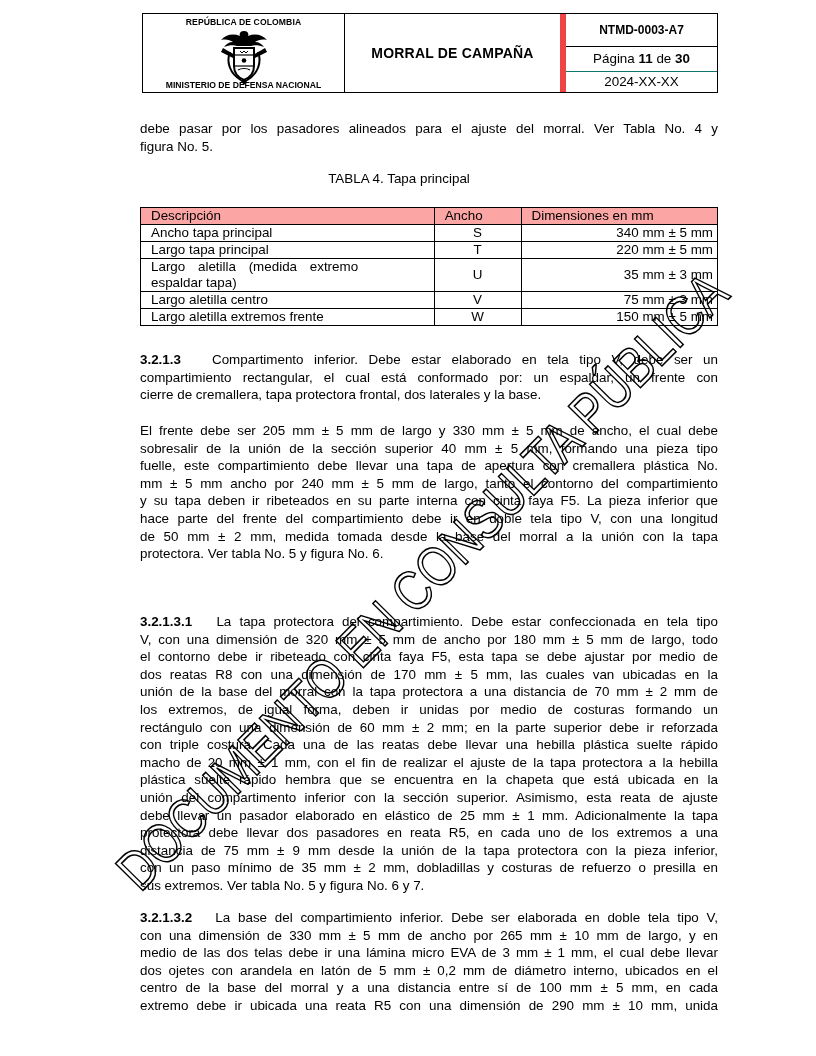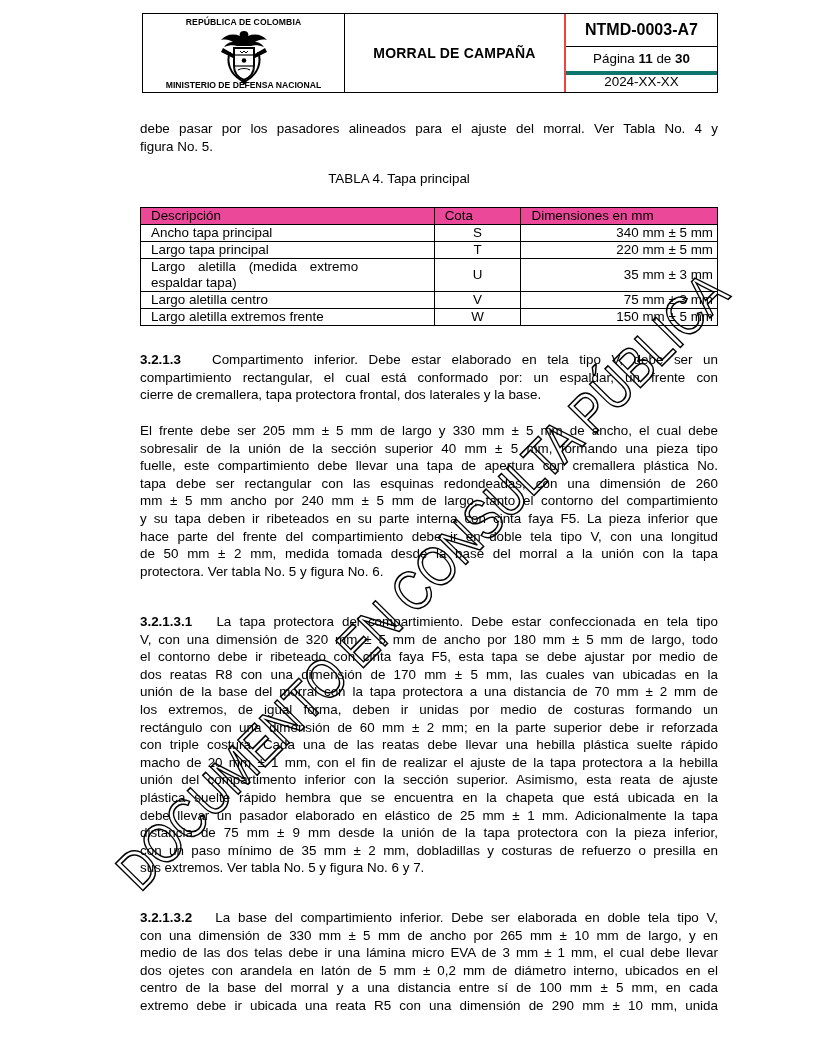--- a/index.html
+++ b/index.html
@@ -4,51 +4,51 @@
 <style>
   html, body { margin:0; padding:0; background:#ffffff; }
   body { width:816px; height:1056px; position:relative; overflow:hidden;
          font-family:"Liberation Sans", sans-serif; color:#000; }
 
   
   .hdr { position:absolute; left:142px; top:13px; width:576px; height:80px;
          border:1px solid #000; border-bottom:1.5px solid #000; box-sizing:border-box; }
   .hdr-col { position:absolute; top:0; bottom:0; box-sizing:border-box; }
   .hdr-c1 { left:0; width:202px; border-right:1px solid #000; }
-  .hdr-c2 { left:202px; width:221px; border-right:2px solid #ef4444;
+  .hdr-c2 { left:202px; width:221px; border-right:6px solid #ef4444;
             display:flex; align-items:center; justify-content:center; }
   .hdr-c3 { left:423px; right:0; }
   .country { position:absolute; top:3px; left:0; right:0; text-align:center;
              font-size:8.6px; font-weight:bold; letter-spacing:0.1px; }
   .ministry { position:absolute; bottom:2px; left:0; right:0; text-align:center;
               font-size:8.6px; font-weight:bold; }
   .crest { position:absolute; left:72px; top:14px; width:58px; height:58px; }
   .doc-title { font-size:14px; font-weight:bold; letter-spacing:0.2px; }
   .c3-row { position:absolute; left:0; right:0; display:flex; align-items:center; justify-content:center; }
-  .c3-r1 { top:0; height:32px; border-bottom:1px solid #000; font-weight:bold; font-size:16px; }
-  .c3-r2 { top:32px; height:25px; border-bottom:4px solid #0f766e; font-size:13.4px; }
+  .c3-r1 { top:0; height:32px; border-bottom:1px solid #000; font-weight:bold; font-size:12px; }
+  .c3-r2 { top:32px; height:25px; border-bottom:1px solid #0f766e; font-size:13.4px; }
   .c3-r3 { top:57px; bottom:0; font-size:13.4px; }
 
   
   .p { position:absolute; left:140px; width:578px; font-size:13.4px; line-height:17.6px;
        text-align:justify; }
   .p .ln { display:block; text-align:justify; text-align-last:justify; white-space:nowrap; }
   .p .ln.last { text-align-last:left; }
   .jl { display:flex; justify-content:space-between; white-space:nowrap; }
   .num { font-weight:bold; }
 
   .tbl-caption { position:absolute; left:140px; width:518px; top:171px; text-align:center;
                  font-size:13.4px; }
 
   
   table.t4 { position:absolute; left:140px; top:207px; width:578px; border-collapse:collapse;
              font-size:13.4px; }
   table.t4 td, table.t4 th { border:1px solid #000; padding:0 10px; font-weight:normal;
              line-height:16px; vertical-align:middle; }
-  table.t4 th { background:#ec4899; text-align:left; height:16px; }
+  table.t4 th { background:#fca5a5; text-align:left; height:16px; }
   table.t4 td.c { text-align:center; }
   table.t4 td.r { text-align:right; padding-right:4px; }
   col.c1 { width:294px; } col.c2 { width:87px; } col.c3 { width:197px; }
 
   
   .wm { position:absolute; left:423px; top:582px; width:0; height:0; pointer-events:none; }
   .wm svg { position:absolute; left:-430px; top:-32px; overflow:visible;
             transform:rotate(-45.3deg); transform-origin:430px 32px; }
 </style>
 </head>
@@ -98,21 +98,21 @@
 
 <table class="t4">
   <colgroup>
       <col class="c1">
       <col class="c2">
       <col class="c3">
     </colgroup>
   <tbody>
       <tr>
     <th>Descripción</th>
-    <th>Cota</th>
+    <th>Ancho</th>
     <th>Dimensiones en mm</th>
   </tr>
   <tr>
     <td>Ancho tapa principal</td>
     <td class="c">S</td>
     <td class="r">340 mm ± 5 mm</td>
   </tr>
   <tr>
     <td>Largo tapa principal</td>
     <td class="c">T</td>
@@ -144,41 +144,41 @@
 <div class="p" style="top:351px;">
   <span class="ln"><span class="num" style="display:inline-block;width:72px;text-align:left">3.2.1.3</span><span>Compartimento inferior. Debe estar elaborado en tela tipo V, debe ser un</span></span>
   <span class="ln">compartimiento rectangular, el cual está conformado por: un espaldar, un frente con</span>
   <span class="ln last">cierre de cremallera, tapa protectora frontal, dos laterales y la base.</span>
 </div>
 
 <div class="p" style="top:422px;">
   <span class="ln">El frente debe ser 205 mm ± 5 mm de largo y 330 mm ± 5 mm de ancho, el cual debe</span>
   <span class="ln">sobresalir de la unión de la sección superior 40 mm ± 5 mm, formando una pieza tipo</span>
   <span class="ln">fuelle, este compartimiento debe llevar una tapa de apertura con cremallera plástica No.</span>
-  <span class="ln">tapa debe ser rectangular con las esquinas redondeadas, con una dimensión de 260</span>
   <span class="ln">mm ± 5 mm ancho por 240 mm ± 5 mm de largo, tanto el contorno del compartimiento</span>
   <span class="ln">y su tapa deben ir ribeteados en su parte interna con cinta faya F5. La pieza inferior que</span>
   <span class="ln">hace parte del frente del compartimiento debe ir en doble tela tipo V, con una longitud</span>
   <span class="ln">de 50 mm ± 2 mm, medida tomada desde la base del morral a la unión con la tapa</span>
   <span class="ln last">protectora. Ver tabla No. 5 y figura No. 6.</span>
 </div>
 
 <div class="p" style="top:613px;">
   <span class="ln"><span class="num">3.2.1.3.1</span>&nbsp;&nbsp;&nbsp;<span>La tapa protectora del compartimiento. Debe estar confeccionada en tela tipo</span></span>
   <span class="ln">V, con una dimensión de 320 mm ± 5 mm de ancho por 180 mm ± 5 mm de largo, todo</span>
   <span class="ln">el contorno debe ir ribeteado con cinta faya F5, esta tapa se debe ajustar por medio de</span>
   <span class="ln">dos reatas R8 con una dimensión de 170 mm ± 5 mm, las cuales van ubicadas en la</span>
   <span class="ln">unión de la base del morral con la tapa protectora a una distancia de 70 mm ± 2 mm de</span>
   <span class="ln">los extremos, de igual forma, deben ir unidas por medio de costuras formando un</span>
   <span class="ln">rectángulo con una dimensión de 60 mm ± 2 mm; en la parte superior debe ir reforzada</span>
   <span class="ln">con triple costura. Cada una de las reatas debe llevar una hebilla plástica suelte rápido</span>
   <span class="ln">macho de 20 mm ± 1 mm, con el fin de realizar el ajuste de la tapa protectora a la hebilla</span>
+  <span class="ln">plástica suelte rápido hembra que se encuentra en la chapeta que está ubicada en la</span>
   <span class="ln">unión del compartimento inferior con la sección superior. Asimismo, esta reata de ajuste</span>
-  <span class="ln">plástica suelte rápido hembra que se encuentra en la chapeta que está ubicada en la</span>
   <span class="ln">debe llevar un pasador elaborado en elástico de 25 mm ± 1 mm. Adicionalmente la tapa</span>
+  <span class="ln">protectora debe llevar dos pasadores en reata R5, en cada uno de los extremos a una</span>
   <span class="ln">distancia de 75 mm ± 9 mm desde la unión de la tapa protectora con la pieza inferior,</span>
   <span class="ln">con un paso mínimo de 35 mm ± 2 mm, dobladillas y costuras de refuerzo o presilla en</span>
   <span class="ln last">sus extremos. Ver tabla No. 5 y figura No. 6 y 7.</span>
 </div>
 
 <div class="p" style="top:909px;">
   <span class="ln"><span class="num">3.2.1.3.2</span>&nbsp;&nbsp;&nbsp;<span>La base del compartimiento inferior. Debe ser elaborada en doble tela tipo V,</span></span>
   <span class="ln">con una dimensión de 330 mm ± 5 mm de ancho por 265 mm ± 10 mm de largo, y en</span>
   <span class="ln">medio de las dos telas debe ir una lámina micro EVA de 3 mm ± 1 mm, el cual debe llevar</span>
   <span class="ln">dos ojetes con arandela en latón de 5 mm ± 0,2 mm de diámetro interno, ubicados en el</span>

